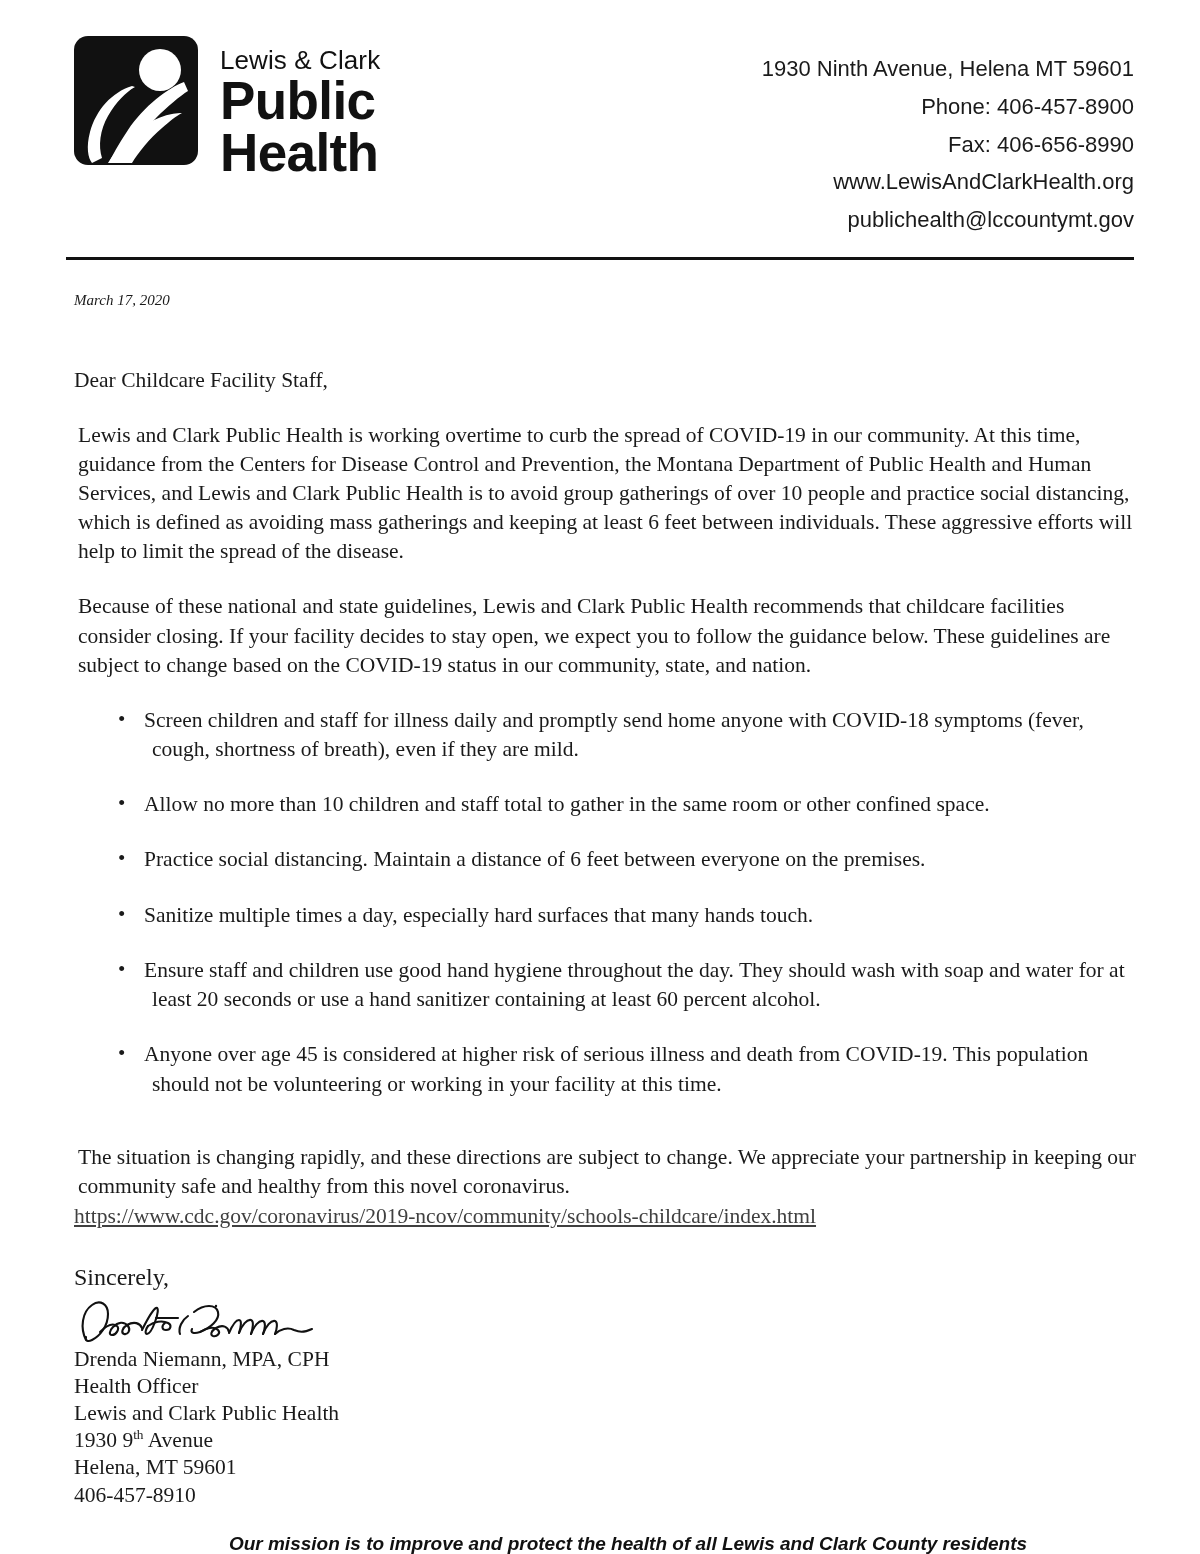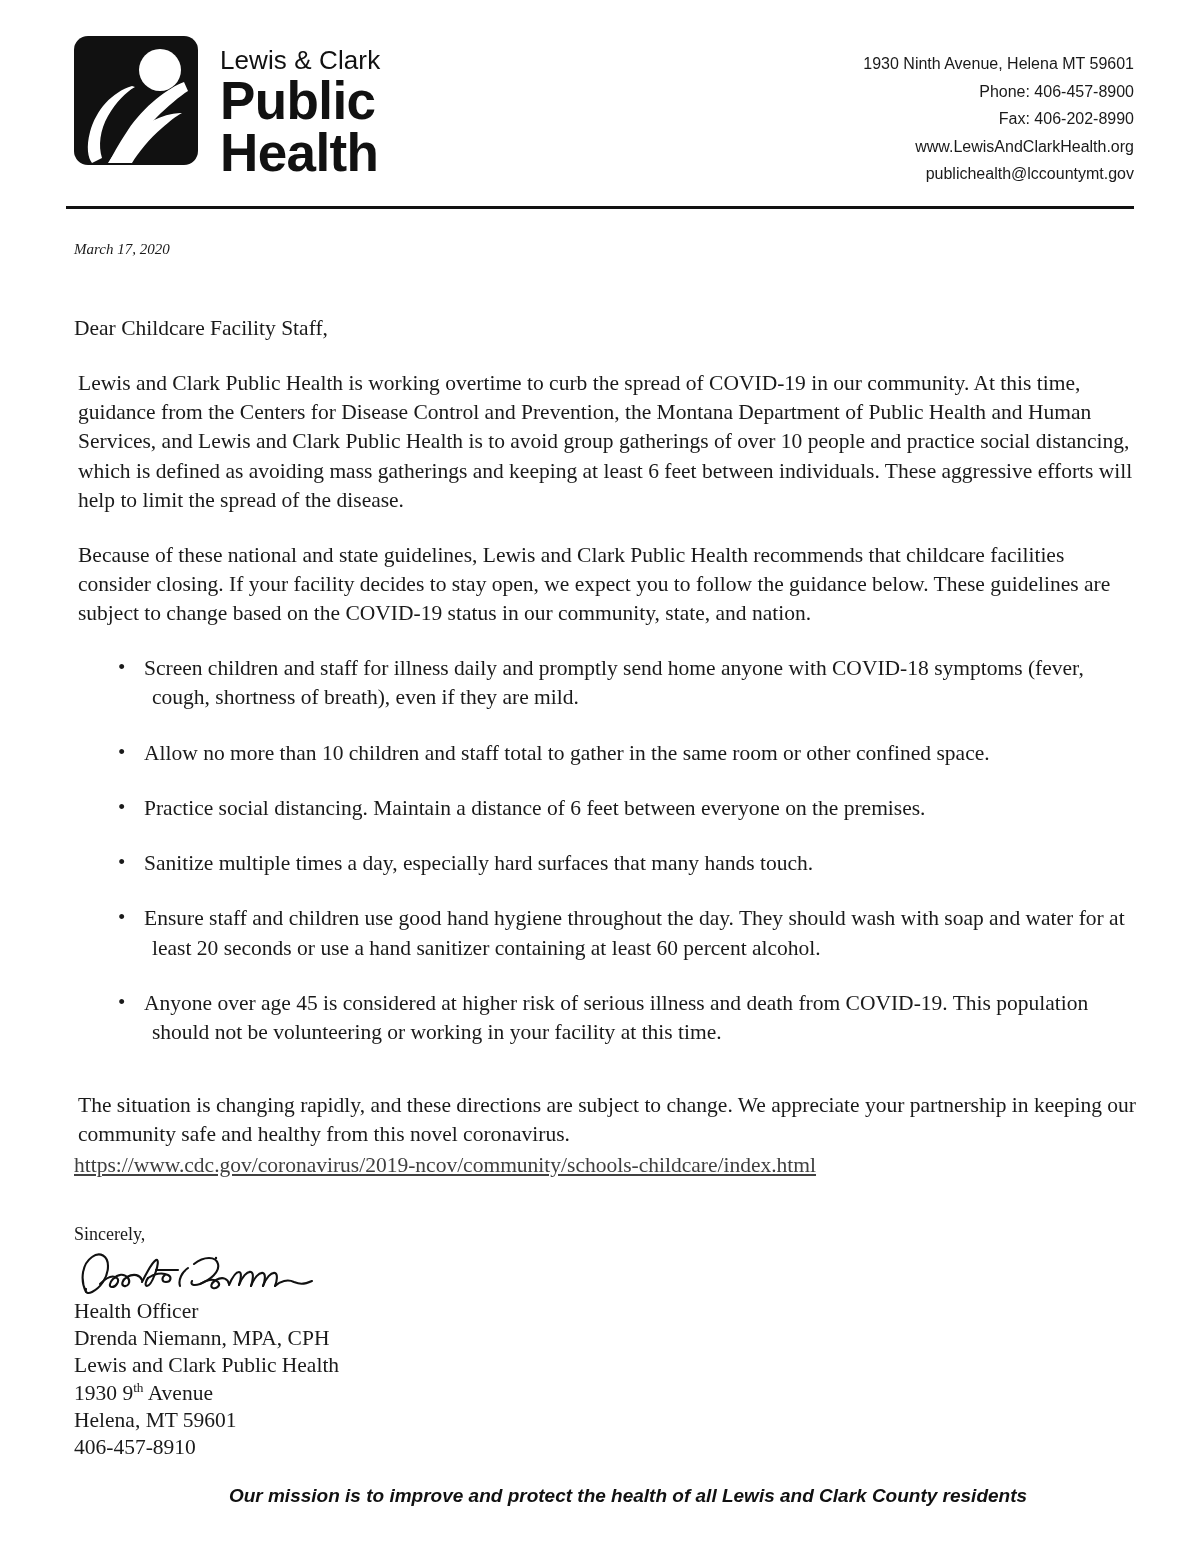--- a/index.html
+++ b/index.html
@@ -64,21 +64,21 @@
     font-weight: 700;
     letter-spacing: -0.6px;
     color: #111111;
     display: block;
     line-height: 0.98;
   }
 
   .contact {
     text-align: right;
     font-family: "Liberation Sans", "DejaVu Sans", sans-serif;
-    font-size: 16px;
+    font-size: 22px;
     line-height: 1.72;
     color: #1a1a1a;
     padding-top: 16px;
     white-space: nowrap;
   }
   .contact div { display: block; }
 
   .rule {
     margin: 18px 70px 0 62px;
     border: 0;
@@ -130,21 +130,21 @@
     content: "\2022";
     position: absolute;
     left: 44px;
     top: -1px;
     font-size: 21px;
     text-indent: 0;
   }
 
   .closing-block { margin-top: 44px; }
 
-  .signoff { margin-top: 42px; font-size: 18px; }
+  .signoff { margin-top: 30px; font-size: 24px; }
 
   .signature {
     margin: 2px 0 0 2px;
     height: 52px;
     width: 268px;
     display: block;
   }
 
   .sig-lines {
     font-size: 21.5px;
@@ -196,21 +196,21 @@
       <div class="wordmark">
         <span class="wm-top">Lewis &amp; Clark</span>
         <span class="wm-big">Public</span>
         <span class="wm-big">Health</span>
       </div>
     </div>
 
     <div class="contact">
       <div>1930 Ninth Avenue, Helena MT 59601</div>
       <div>Phone: 406-457-8900</div>
-      <div>Fax: 406-202-8990</div>
+      <div>Fax: 406-656-8990</div>
       <div>www.LewisAndClarkHealth.org</div>
       <div>publichealth@lccountymt.gov</div>
     </div>
   </header>
 
   <hr class="rule">
 
   <main class="letter-body">
 
     <div class="date">March 17, 2020</div>
@@ -251,22 +251,22 @@
         <path d="M153 37 C 156 30, 160 24, 163 24 C 166 24, 165 31, 163 37"></path>
         <path d="M163 37 C 166 29, 171 23, 175 24 C 178 25, 177 32, 175 38"></path>
         <path d="M175 38 C 178 30, 183 24, 187 25 C 190 26, 189 33, 187 38"></path>
         <path d="M187 38 C 190 30, 195 24, 199 25 C 202 26, 201 33, 199 38"></path>
         <path d="M199 38 C 204 33, 212 31, 218 34 C 223 36, 227 37, 236 33"></path>
         <circle cx="140" cy="10" r="1.2" fill="#111111" stroke="none"></circle>
       </g>
     </svg>
 
     <div class="sig-lines">
+      <div>Drenda Niemann, MPA, CPH</div>
       <div>Health Officer</div>
-      <div>Drenda Niemann, MPA, CPH</div>
       <div>Lewis and Clark Public Health</div>
       <div><span>1930 9</span><sup>th</sup><span> Avenue</span></div>
       <div>Helena, MT 59601</div>
       <div>406-457-8910</div>
     </div>
 
     <div class="mission">Our mission is to improve and protect the health of all Lewis and Clark County residents</div>
 
   </main>
 </div>

